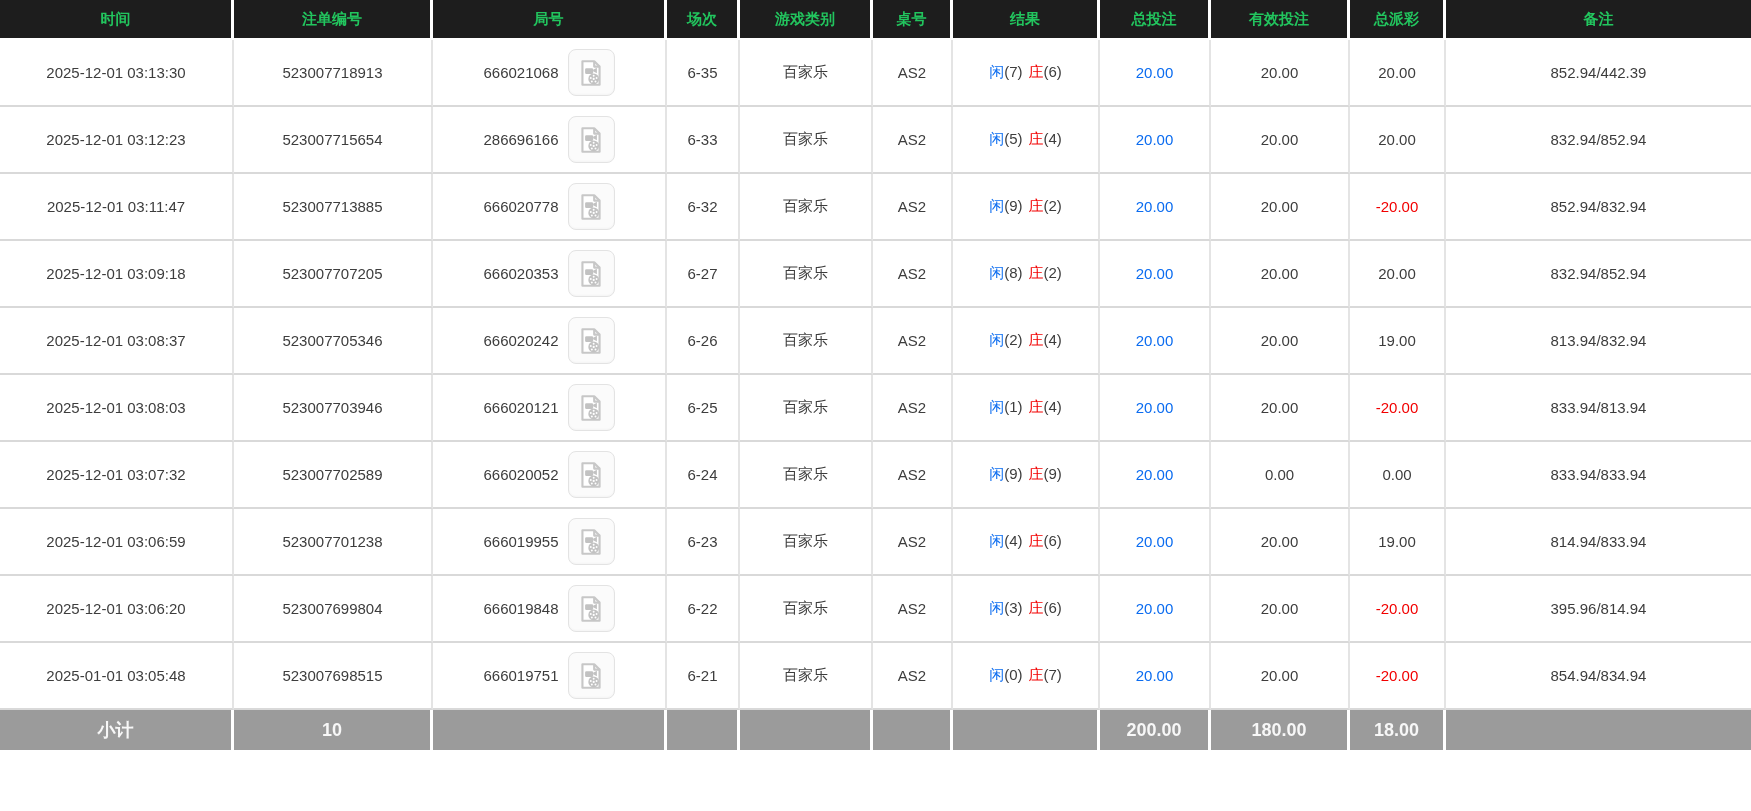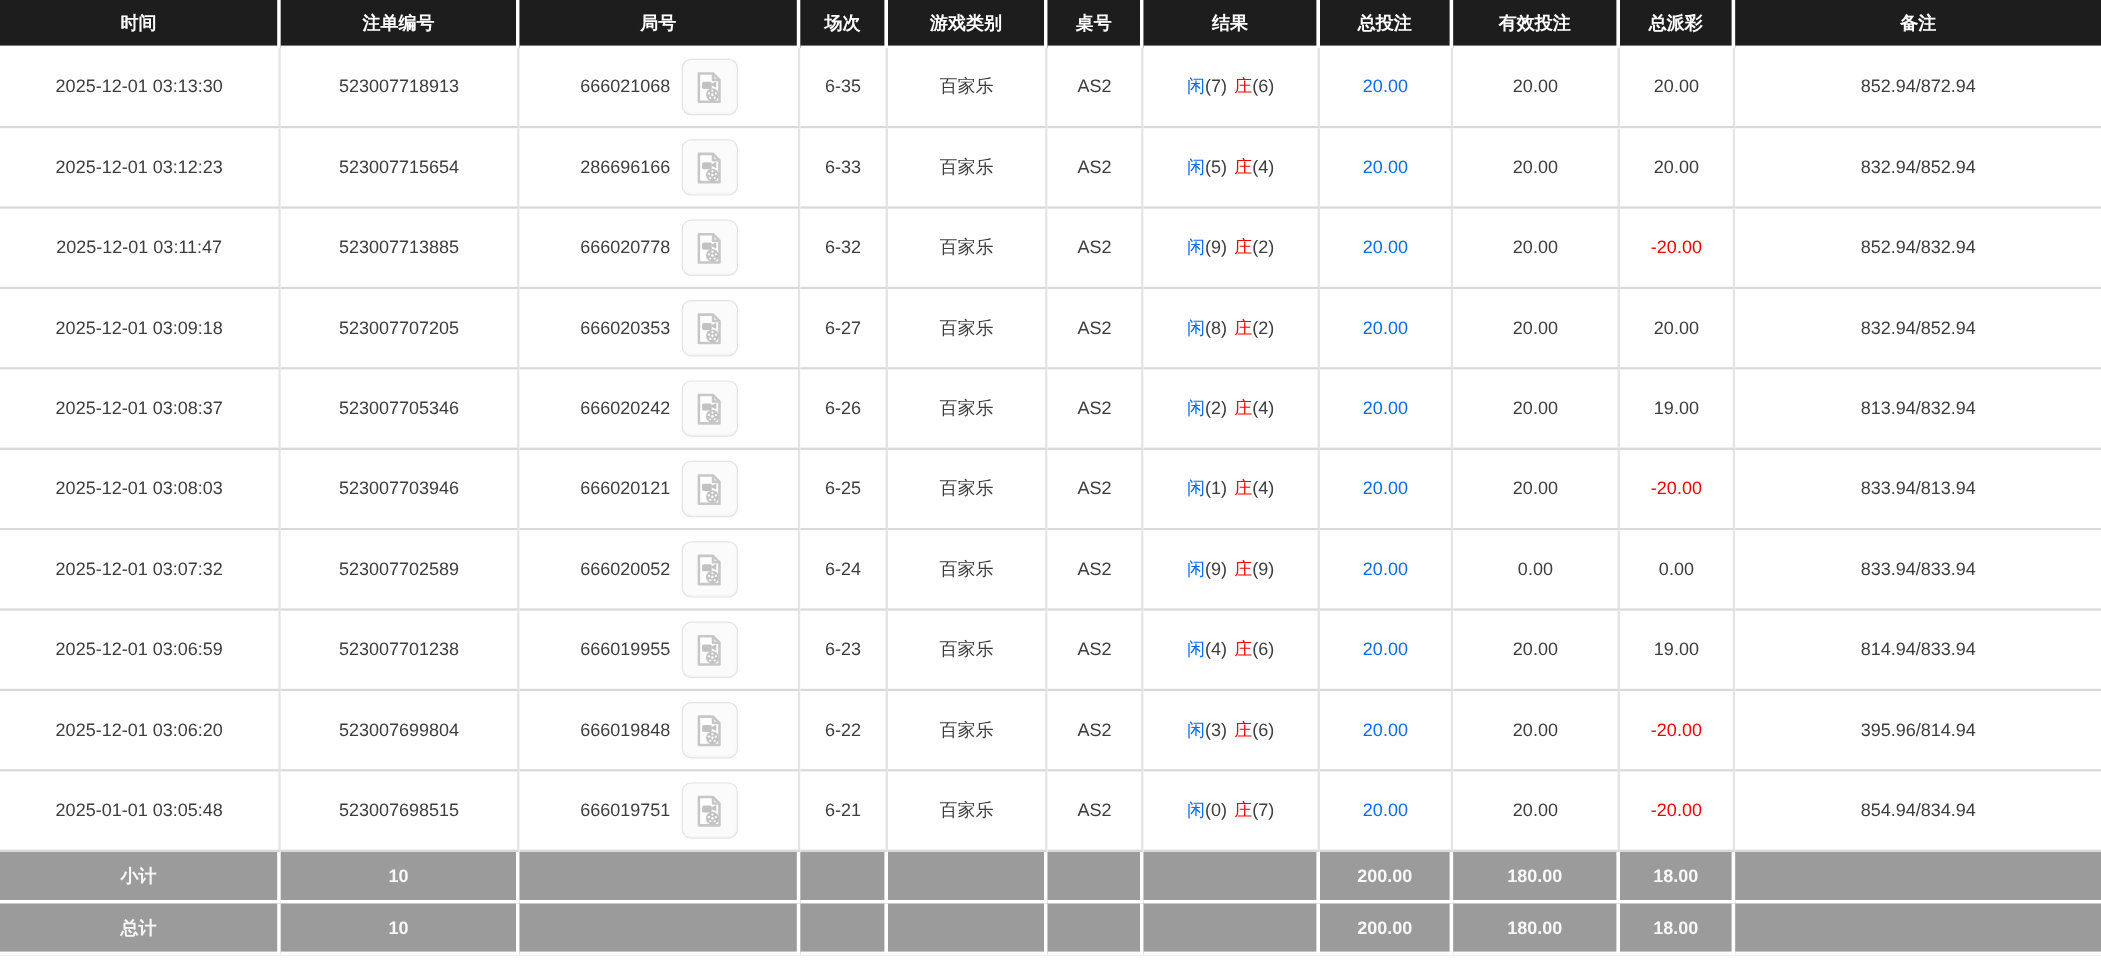--- a/index.html
+++ b/index.html
@@ -16,21 +16,21 @@
     --footer-bg: #9b9b9b;
   }
   table.records {
     border-collapse: separate;
     border-spacing: 0;
     width: 1751px;
     table-layout: fixed;
   }
   table.records th {
     background: var(--header-bg);
-    color: #ffffff;
+    color: #22c55e;
     font-size: 15px;
     font-weight: bold;
     height: 38px;
     padding: 0;
     text-align: center;
     vertical-align: middle;
     border-right: 3px solid #ffffff;
     border-bottom: 2px solid #ffffff;
   }
   table.records th:last-child { border-right: none; }
@@ -44,21 +44,21 @@
     vertical-align: middle;
     border-right: 2px solid #e4e4e4;
     border-bottom: 2px solid #d9d9d9;
     white-space: nowrap;
     overflow: hidden;
   }
   table.records tbody td:last-child { border-right: none; }
   table.records tfoot td {
     background: var(--footer-bg);
     color: #f7f7f7;
-    font-size: 15px;
+    font-size: 18px;
     font-weight: bold;
     height: 40px;
     padding: 0;
     text-align: center;
     vertical-align: middle;
     border-right: 3px solid #ffffff;
     border-bottom: 3px solid #ffffff;
     white-space: nowrap;
   }
   table.records tfoot td:last-child { border-right: none; }
@@ -139,21 +139,21 @@
               </span>
             </span>
           </span></td>
         <td><span>6-35</span></td>
         <td><span>百家乐</span></td>
         <td><span>AS2</span></td>
         <td><span class="blue">闲</span><span>(7)</span><span class="result-gap"></span><span class="red">庄</span><span>(6)</span></td>
         <td><span class="blue">20.00</span></td>
         <td><span>20.00</span></td>
         <td><span>20.00</span></td>
-        <td><span>852.94/872.94</span></td>
+        <td><span>852.94/442.39</span></td>
       </tr>
       <tr>
         <td><span>2025-12-01 03:12:23</span></td>
         <td><span>523007715654</span></td>
         <td><span class="round-cell-inner">
             <span>286696166</span>
             <span class="video-btn">
               <span style="display:inline-flex">
                 <svg viewBox="0 0 28 28" width="30" height="30" aria-hidden="true">
                   <path d="M6 3 h11 l5 5 v17 H6 z" fill="#ffffff" stroke="#c7c7c7" stroke-width="2" stroke-linejoin="round"></path>
@@ -433,33 +433,20 @@
         <td><span class="blue">闲</span><span>(0)</span><span class="result-gap"></span><span class="red">庄</span><span>(7)</span></td>
         <td><span class="blue">20.00</span></td>
         <td><span>20.00</span></td>
         <td><span class="red">-20.00</span></td>
         <td><span>854.94/834.94</span></td>
       </tr>
     </tbody>
   <tfoot>
       <tr>
         <td>小计</td>
-        <td>10</td>
-        <td></td>
-        <td></td>
-        <td></td>
-        <td></td>
-        <td></td>
-        <td>200.00</td>
-        <td>180.00</td>
-        <td>18.00</td>
-        <td></td>
-      </tr>
-      <tr>
-        <td>总计</td>
         <td>10</td>
         <td></td>
         <td></td>
         <td></td>
         <td></td>
         <td></td>
         <td>200.00</td>
         <td>180.00</td>
         <td>18.00</td>
         <td></td>

